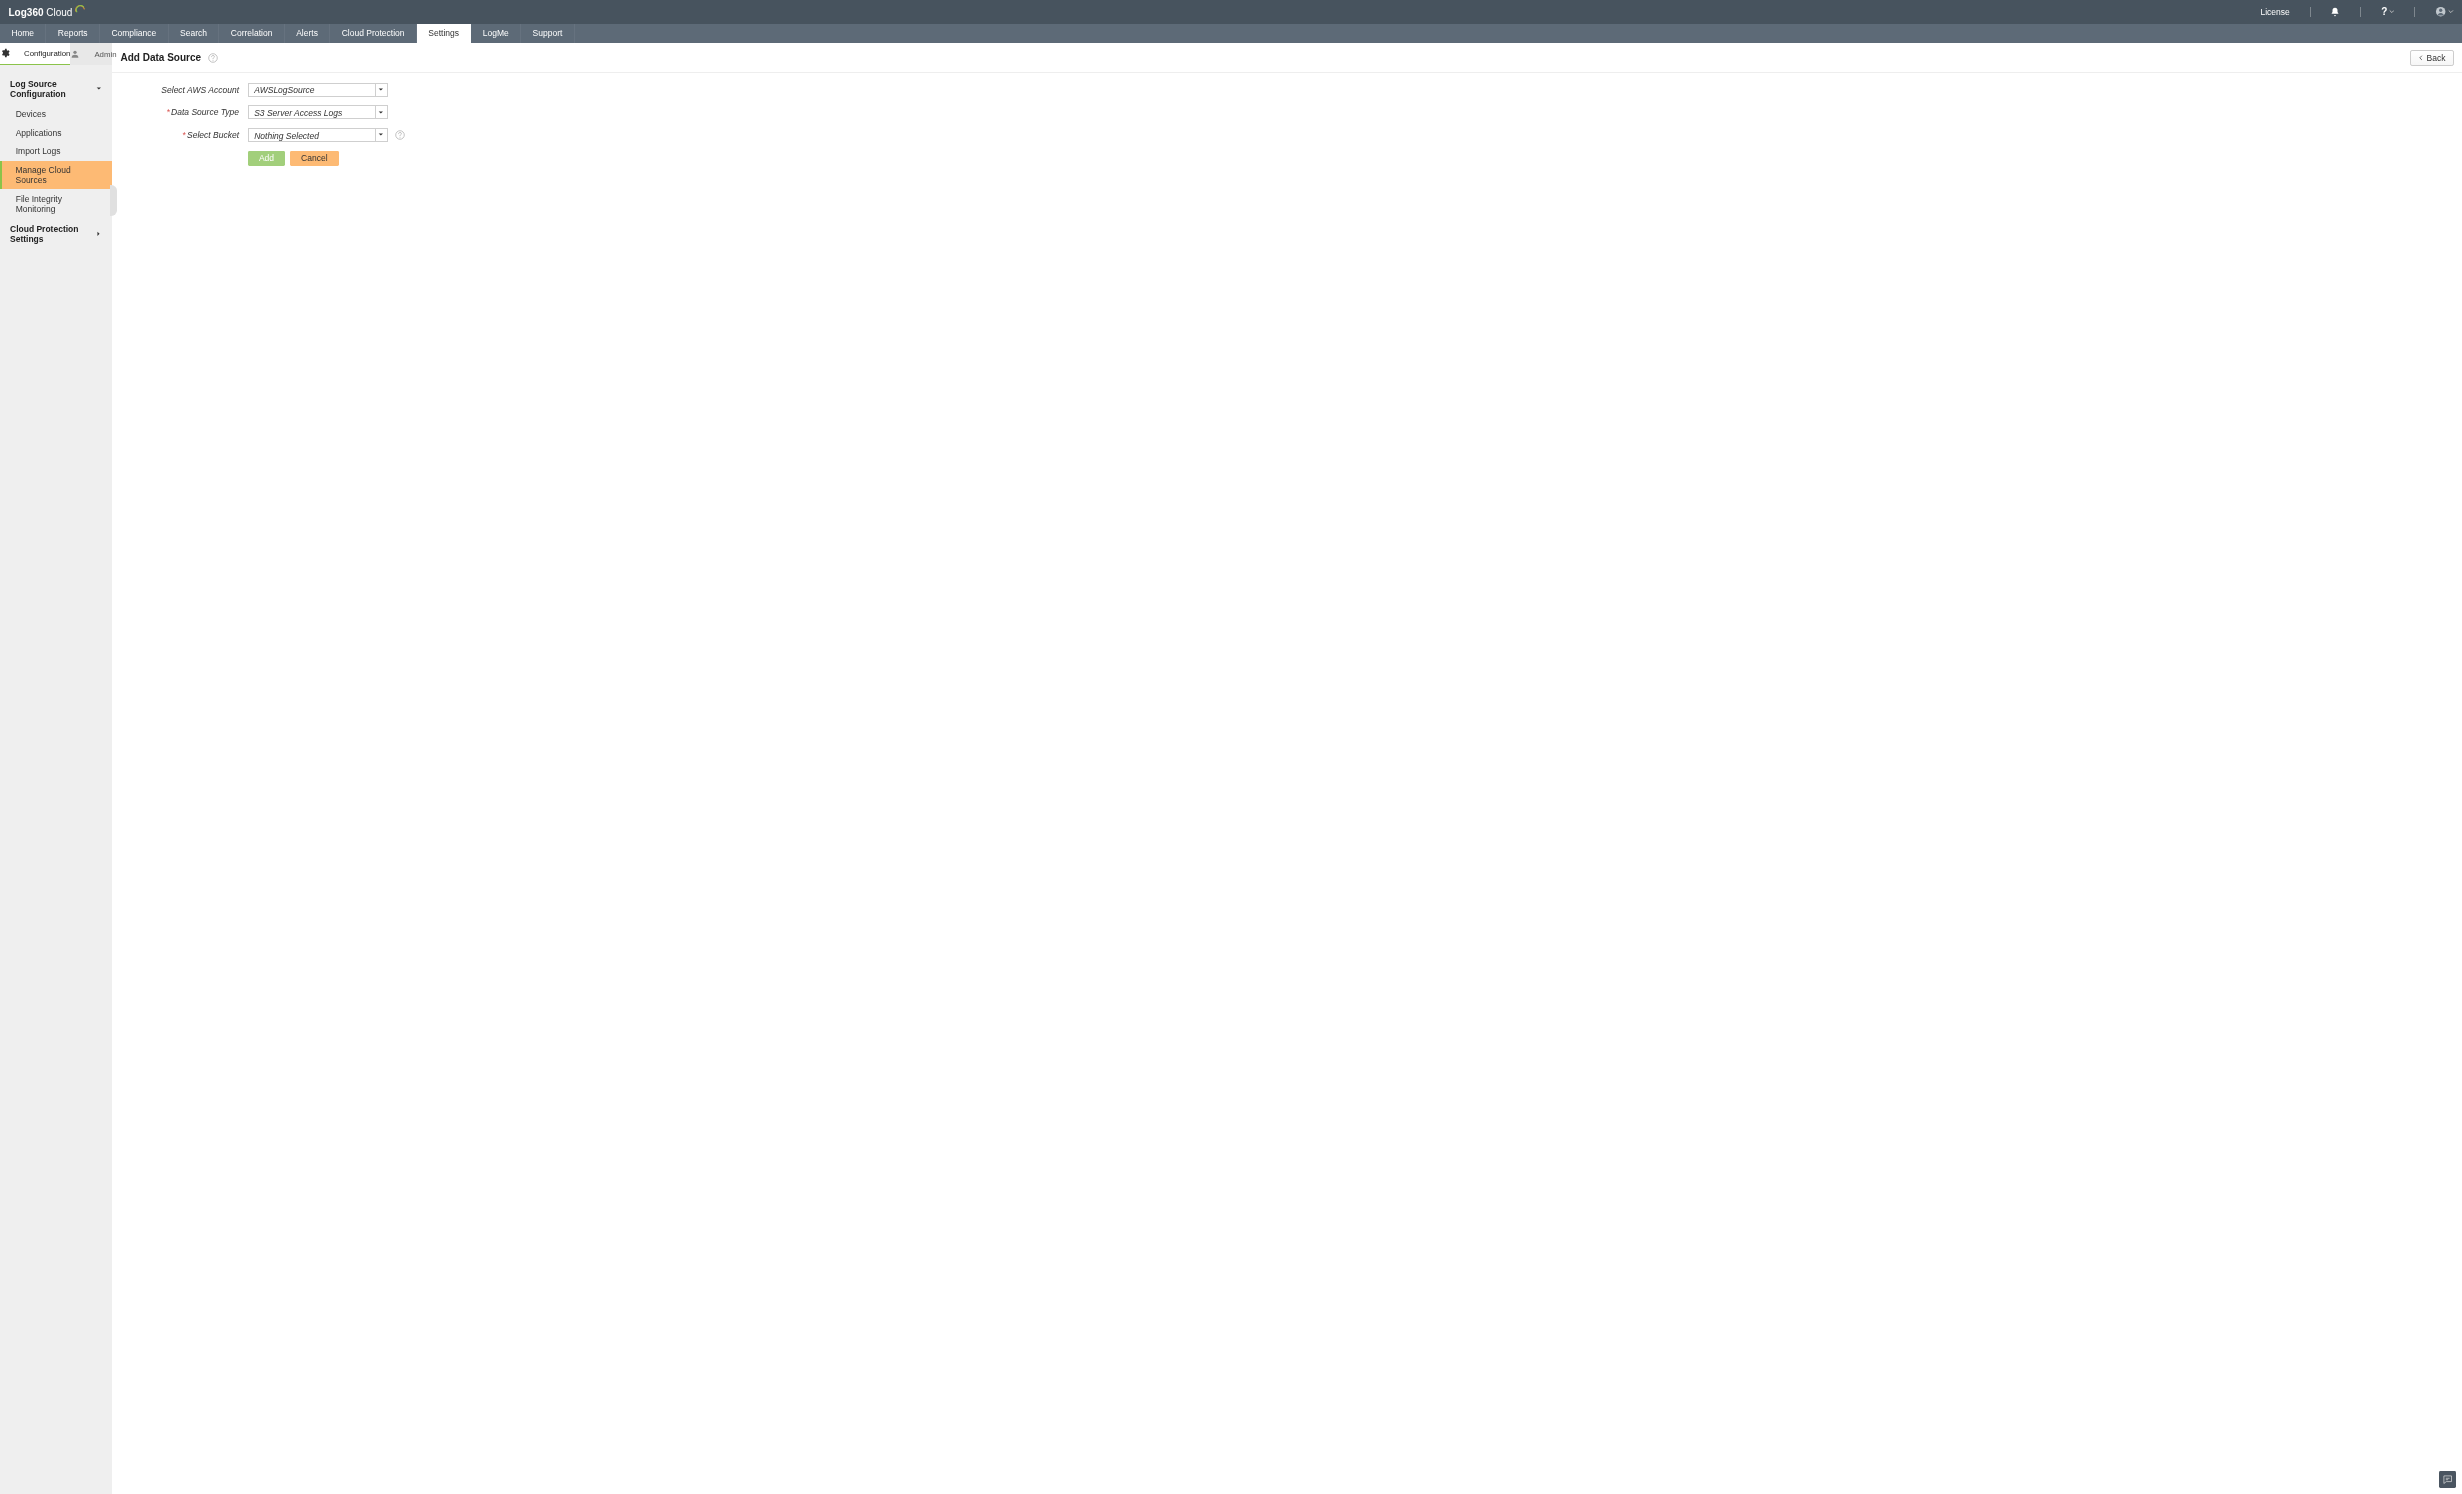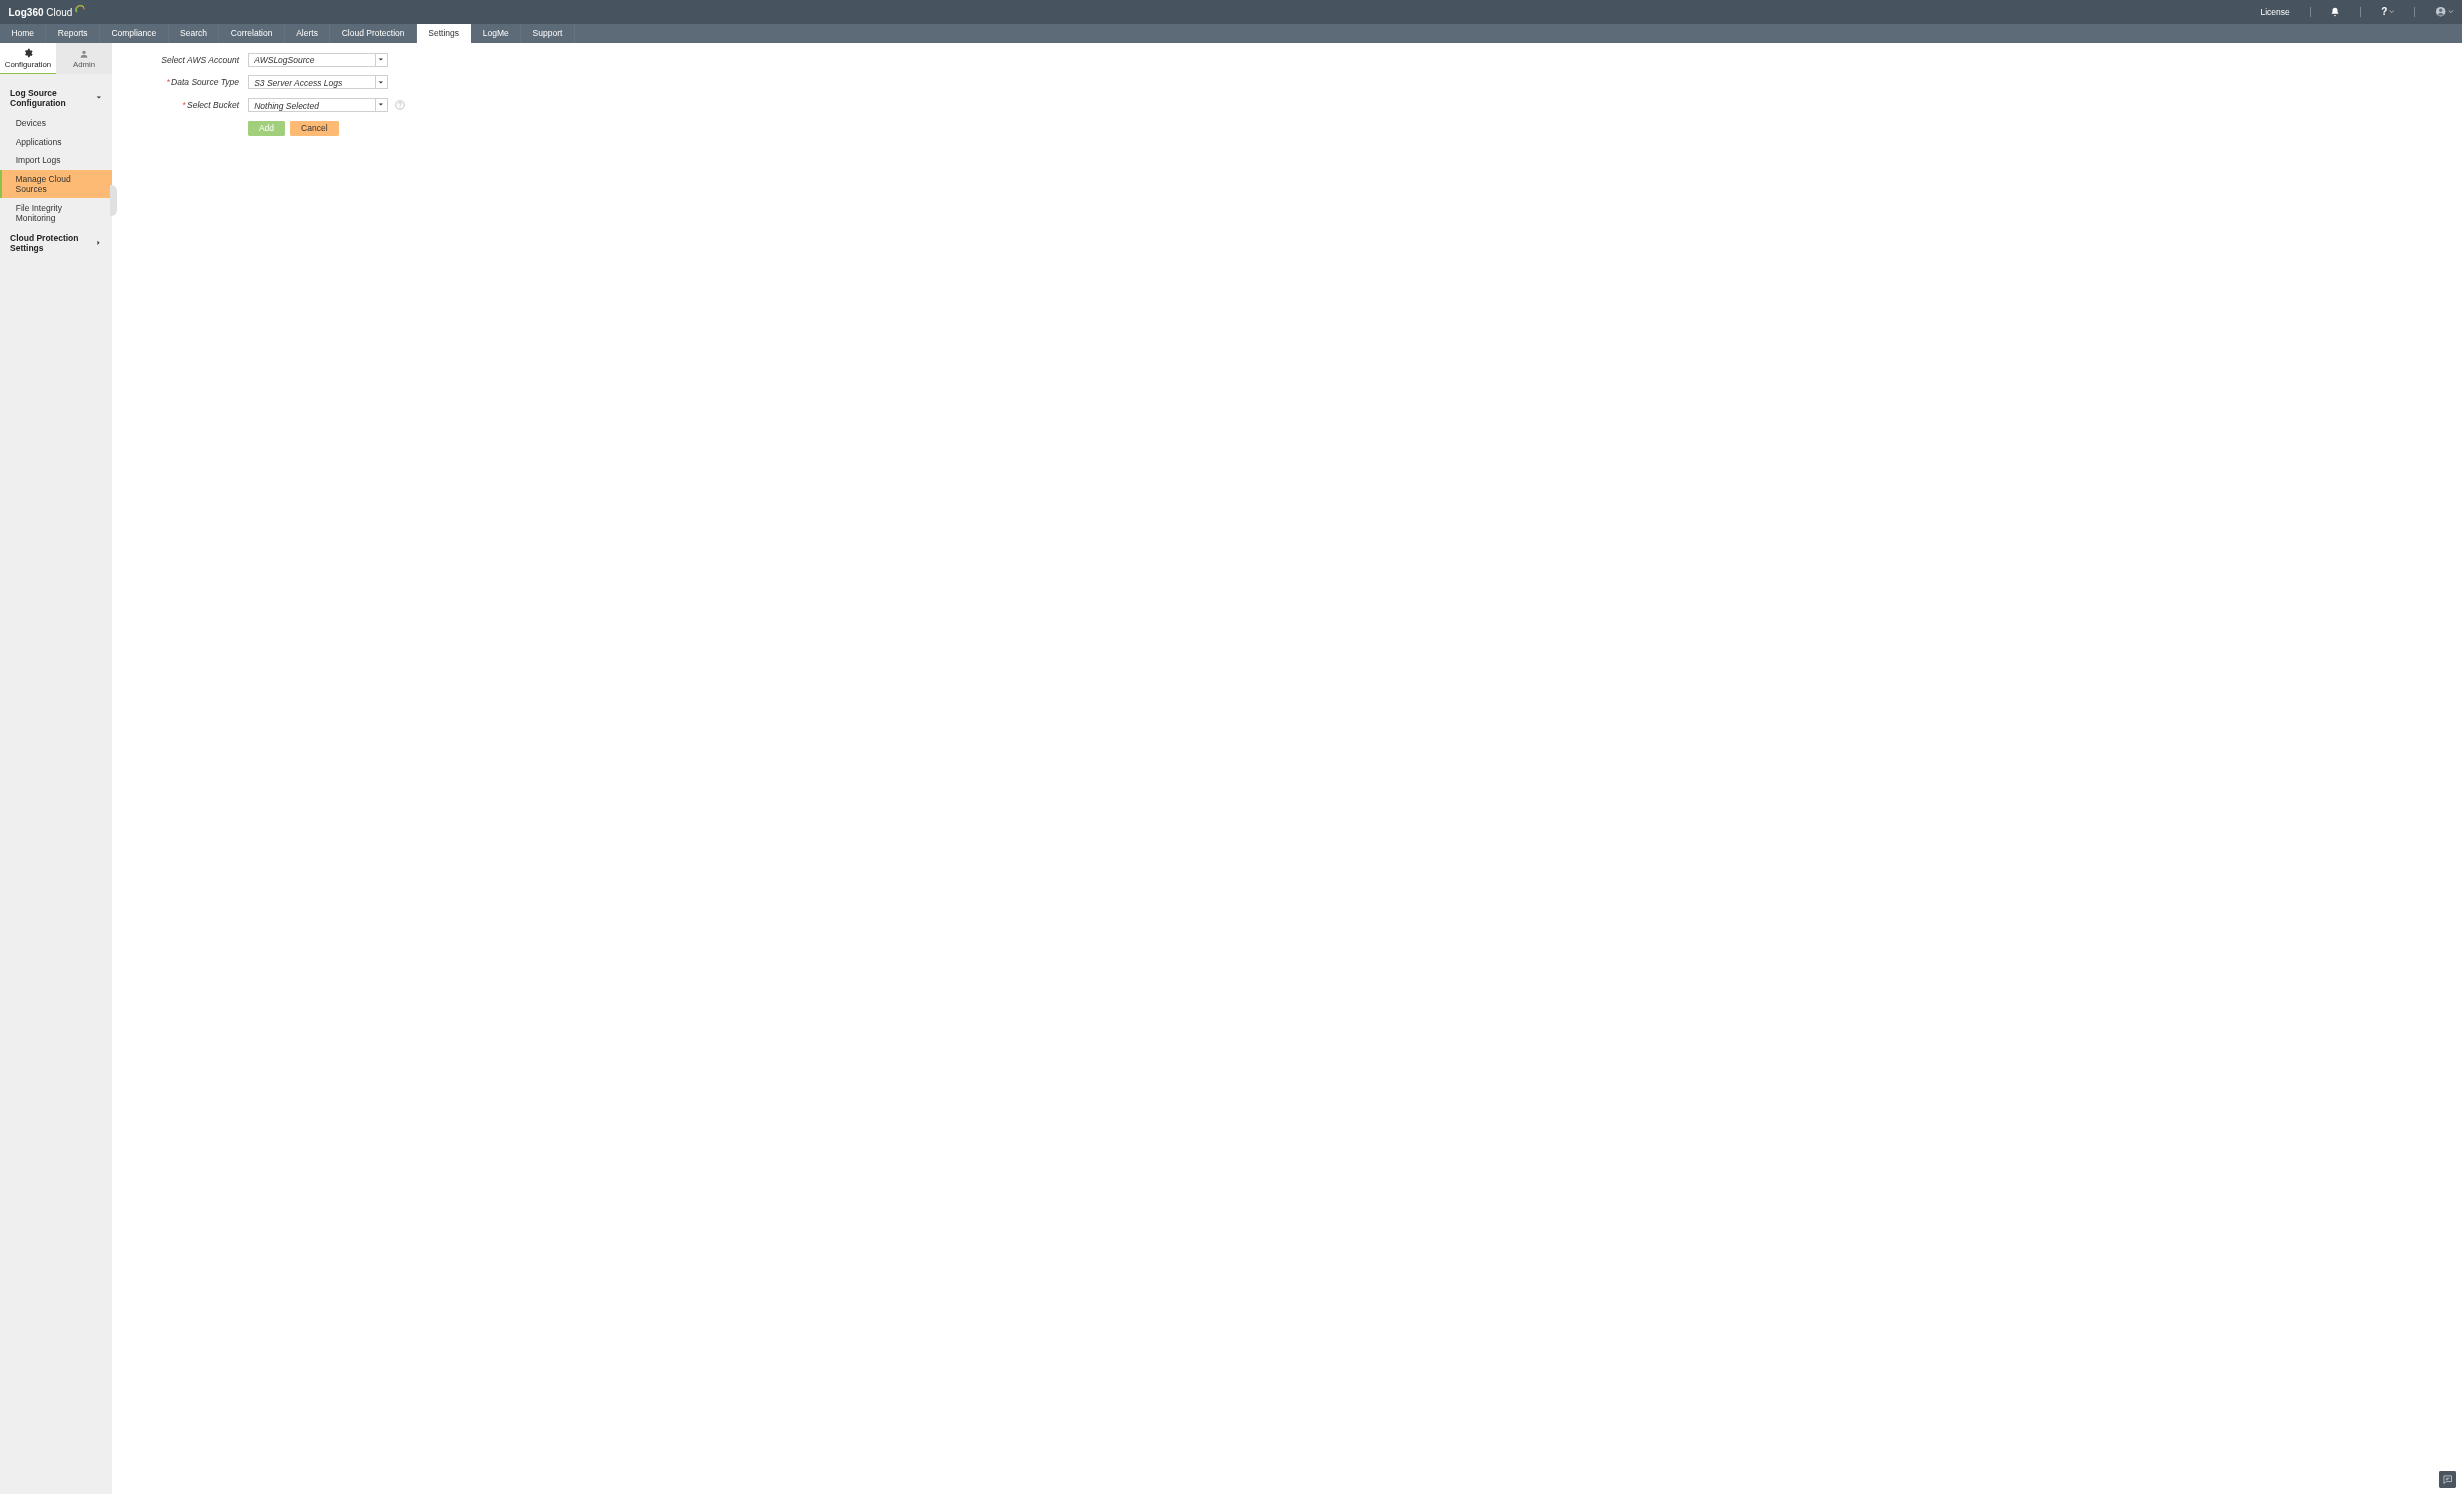--- a/index.html
+++ b/index.html
@@ -71,27 +71,27 @@
   
   .sub-tabs {
     background: #e8e8e8;
     display:flex;
     width: 112px;
     border-bottom: 0;
   }
   .sub-tab {
     flex:1;
     display:flex;
-    flex-direction:column;
     align-items:center;
     justify-content:center;
     padding: 5.7px 0 4.3px;
     cursor:pointer;
     font-size: 7.8px;
     color: #555;
+    gap: 14px;
   }
   .sub-tab svg { margin-bottom: 1.4px; }
   .sub-tab.active {
     background: #fff;
     color: #222;
     border-bottom: 1.4px solid #8bc34a;
   }
 
   
   .body-wrap {
@@ -355,20 +355,37 @@
         <span>Cloud Protection Settings</span>
         <span class="side-caret"><svg viewBox="0 0 8 8">
               <path d="M2 1l3 3-3 3z"></path>
             </svg></span>
       </div>
     </div>
     <div class="sidebar-handle"></div>
   </div>
 
   <div class="right-col">
+    <div class="page-header">
+      <div class="page-title-wrap">
+        <span class="page-title">Add Data Source</span>
+        <span class="help-icon">
+          <svg viewBox="0 0 14 14" stroke-width="1">
+              <circle cx="7" cy="7" r="6"></circle>
+              <path d="M5 5.2c0-1 .9-1.8 2-1.8s2 .7 2 1.7c0 .8-.5 1.2-1.2 1.7-.5.4-.8.7-.8 1.4M7 10.7v.1" stroke-linecap="round"></path>
+            </svg>
+        </span>
+      </div>
+      <button class="back-btn">
+        <svg width="5.7" height="5.7" viewBox="0 0 8 8">
+            <path d="M5.5 1L2.5 4l3 3" stroke="#555" stroke-width="1.2" fill="none"></path>
+          </svg>
+        <span>Back</span>
+      </button>
+    </div>
 
     <div class="form-area">
 
       <div class="form-row">
         <div class="form-label">
           <span>Select AWS Account</span>
         </div>
         <div class="selectish">
           <div class="select-text">AWSLogSource</div>
           <div class="select-caret">

